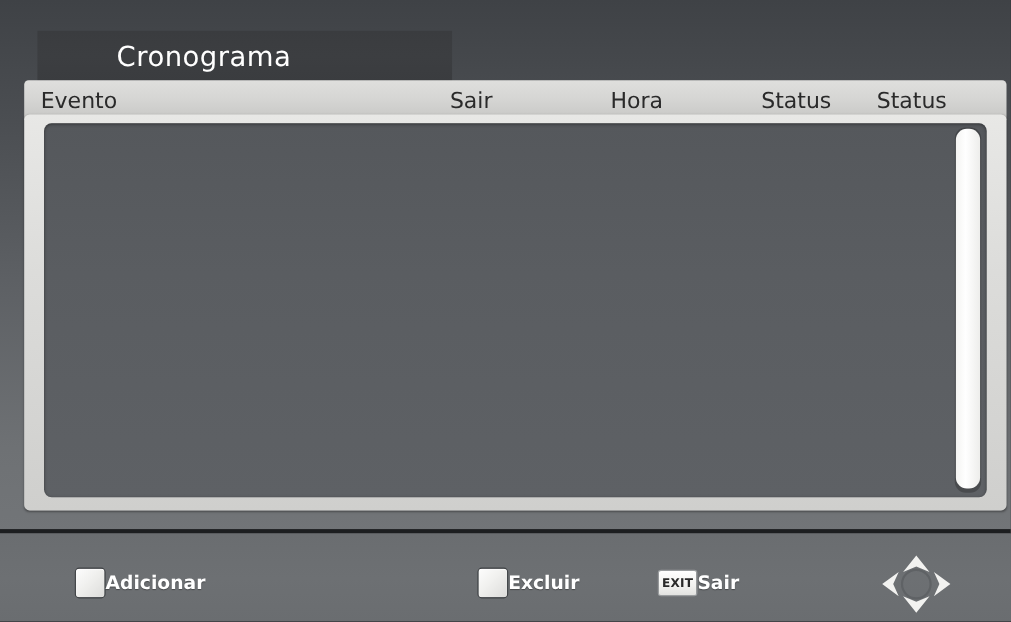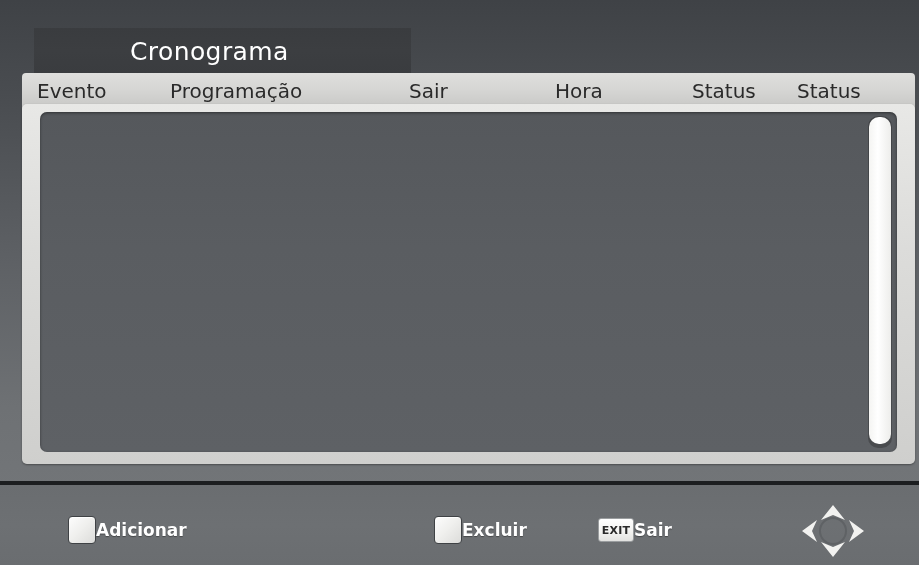--- a/index.html
+++ b/index.html
@@ -25,21 +25,21 @@
     height: 46px;
     background: linear-gradient(to bottom, #3a3c3f 0%, #3c3e41 50%, #3a3c3f 100%);
     display: flex;
     align-items: center;
   }
   #title-text {
     color: #ffffff;
     font-size: 25px;
     font-weight: 400;
     letter-spacing: 0.4px;
-    margin-left: 96px;
+    margin-left: 72px;
     white-space: nowrap;
   }
 
   
   #column-header {
     position: absolute;
     left: 22px;
     top: 73px;
     width: 893px;
     height: 36px;
@@ -186,21 +186,20 @@
 <body>
 
 <div id="screen">
 
   <div id="title-bar">
     <div id="title-text">Cronograma</div>
   </div>
 
   <div id="column-header">
     <div class="col-head" id="col-evento">Evento</div>
-    <div class="col-head" id="col-programacao">Programação</div>
     <div class="col-head" id="col-data">Sair</div>
     <div class="col-head" id="col-hora">Hora</div>
     <div class="col-head" id="col-repetir">Status</div>
     <div class="col-head" id="col-status">Status</div>
   </div>
 
   <div id="list-frame">
     <div id="list-inner">
       <div id="list-rows"></div>
       <div id="scroll-track">

